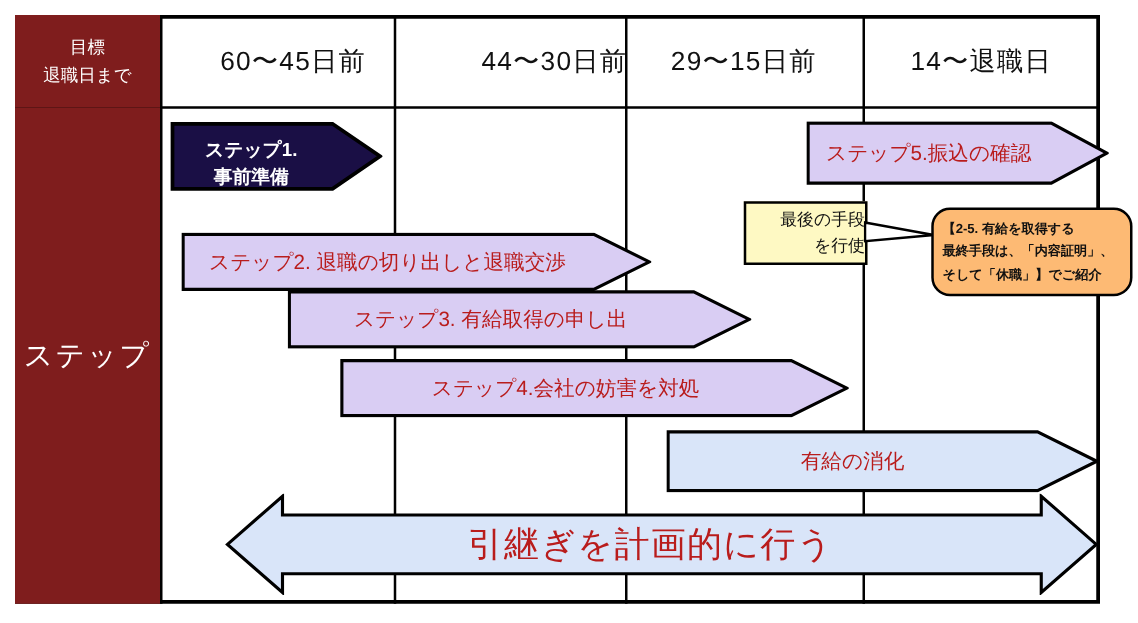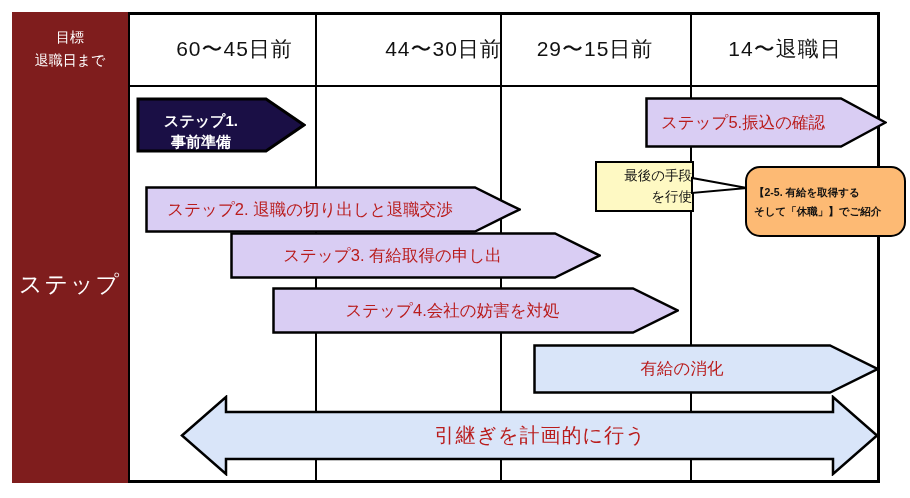--- a/index.html
+++ b/index.html
@@ -36,21 +36,21 @@
   .arrow-label {
     position: absolute; top: 0; bottom: 0; display: flex; flex-direction: column;
     align-items: center; justify-content: center; text-align: center; color: #b91c1c;
   }
   .lbl-step1 { left: 0; width: 130px; color: #fff; font-weight: bold; font-size: 15px; line-height: 21px; }
   .lbl-step2 { left: 0; width: 330px; font-size: 16.5px; }
   .lbl-step3 { left: 0; width: 325px; font-size: 16.5px; }
   .lbl-step4 { left: 0; width: 361px; font-size: 16.5px; }
   .lbl-step5 { left: 0; width: 196px; font-size: 16.5px; }
   .lbl-paid  { left: 0; width: 298px; font-size: 16.5px; }
-  .lbl-handover { left: 56px; width: 609px; font-size: 20px; letter-spacing: 1px; }
+  .lbl-handover { left: 36px; width: 609px; font-size: 28px; letter-spacing: 1px; }
 
   .last-resort-box {
     position: absolute; left: 595px; top: 161px; width: 99px; height: 51px;
     background: #fef9c3; border: 2px solid #000;
     display: flex; flex-direction: column; align-items: flex-end; justify-content: center;
     font-size: 13.5px; line-height: 1.5; color: #111; text-align: center;
   }
   .callout {
     position: absolute; left: 745px; top: 166px; width: 161px; height: 71px;
     background: #fdba74; border: 2.5px solid #000; border-radius: 15px;
@@ -111,20 +111,21 @@
 
   <div class="last-resort-box">
     <div>最後の手段</div>
     <div>を行使</div>
   </div>
   <svg class="callout-tail" width="58" height="26" viewBox="0 0 58 26">
     <polygon points="1,4 1,19 56,14" fill="#ffffff" stroke="#000" stroke-width="2"></polygon>
   </svg>
   <div class="callout">
     <div>【2-5. 有給を取得する</div>
+    <div>最終手段は、「内容証明」、</div>
     <div>そして「休職」】でご紹介</div>
   </div>
 
   <div class="arrow" style="left:230px; top:232px; width:371px; height:47px;">
     <svg width="371" height="47" viewBox="0 0 371 47">
       <polygon points="1.5,1.5 325,1.5 369.5,23.5 325,45.5 1.5,45.5" stroke="#000" stroke-width="2.5" fill="#d9cdf3"></polygon>
     </svg>
     <div class="arrow-label lbl-step3">ステップ3. 有給取得の申し出</div>
   </div>
 

